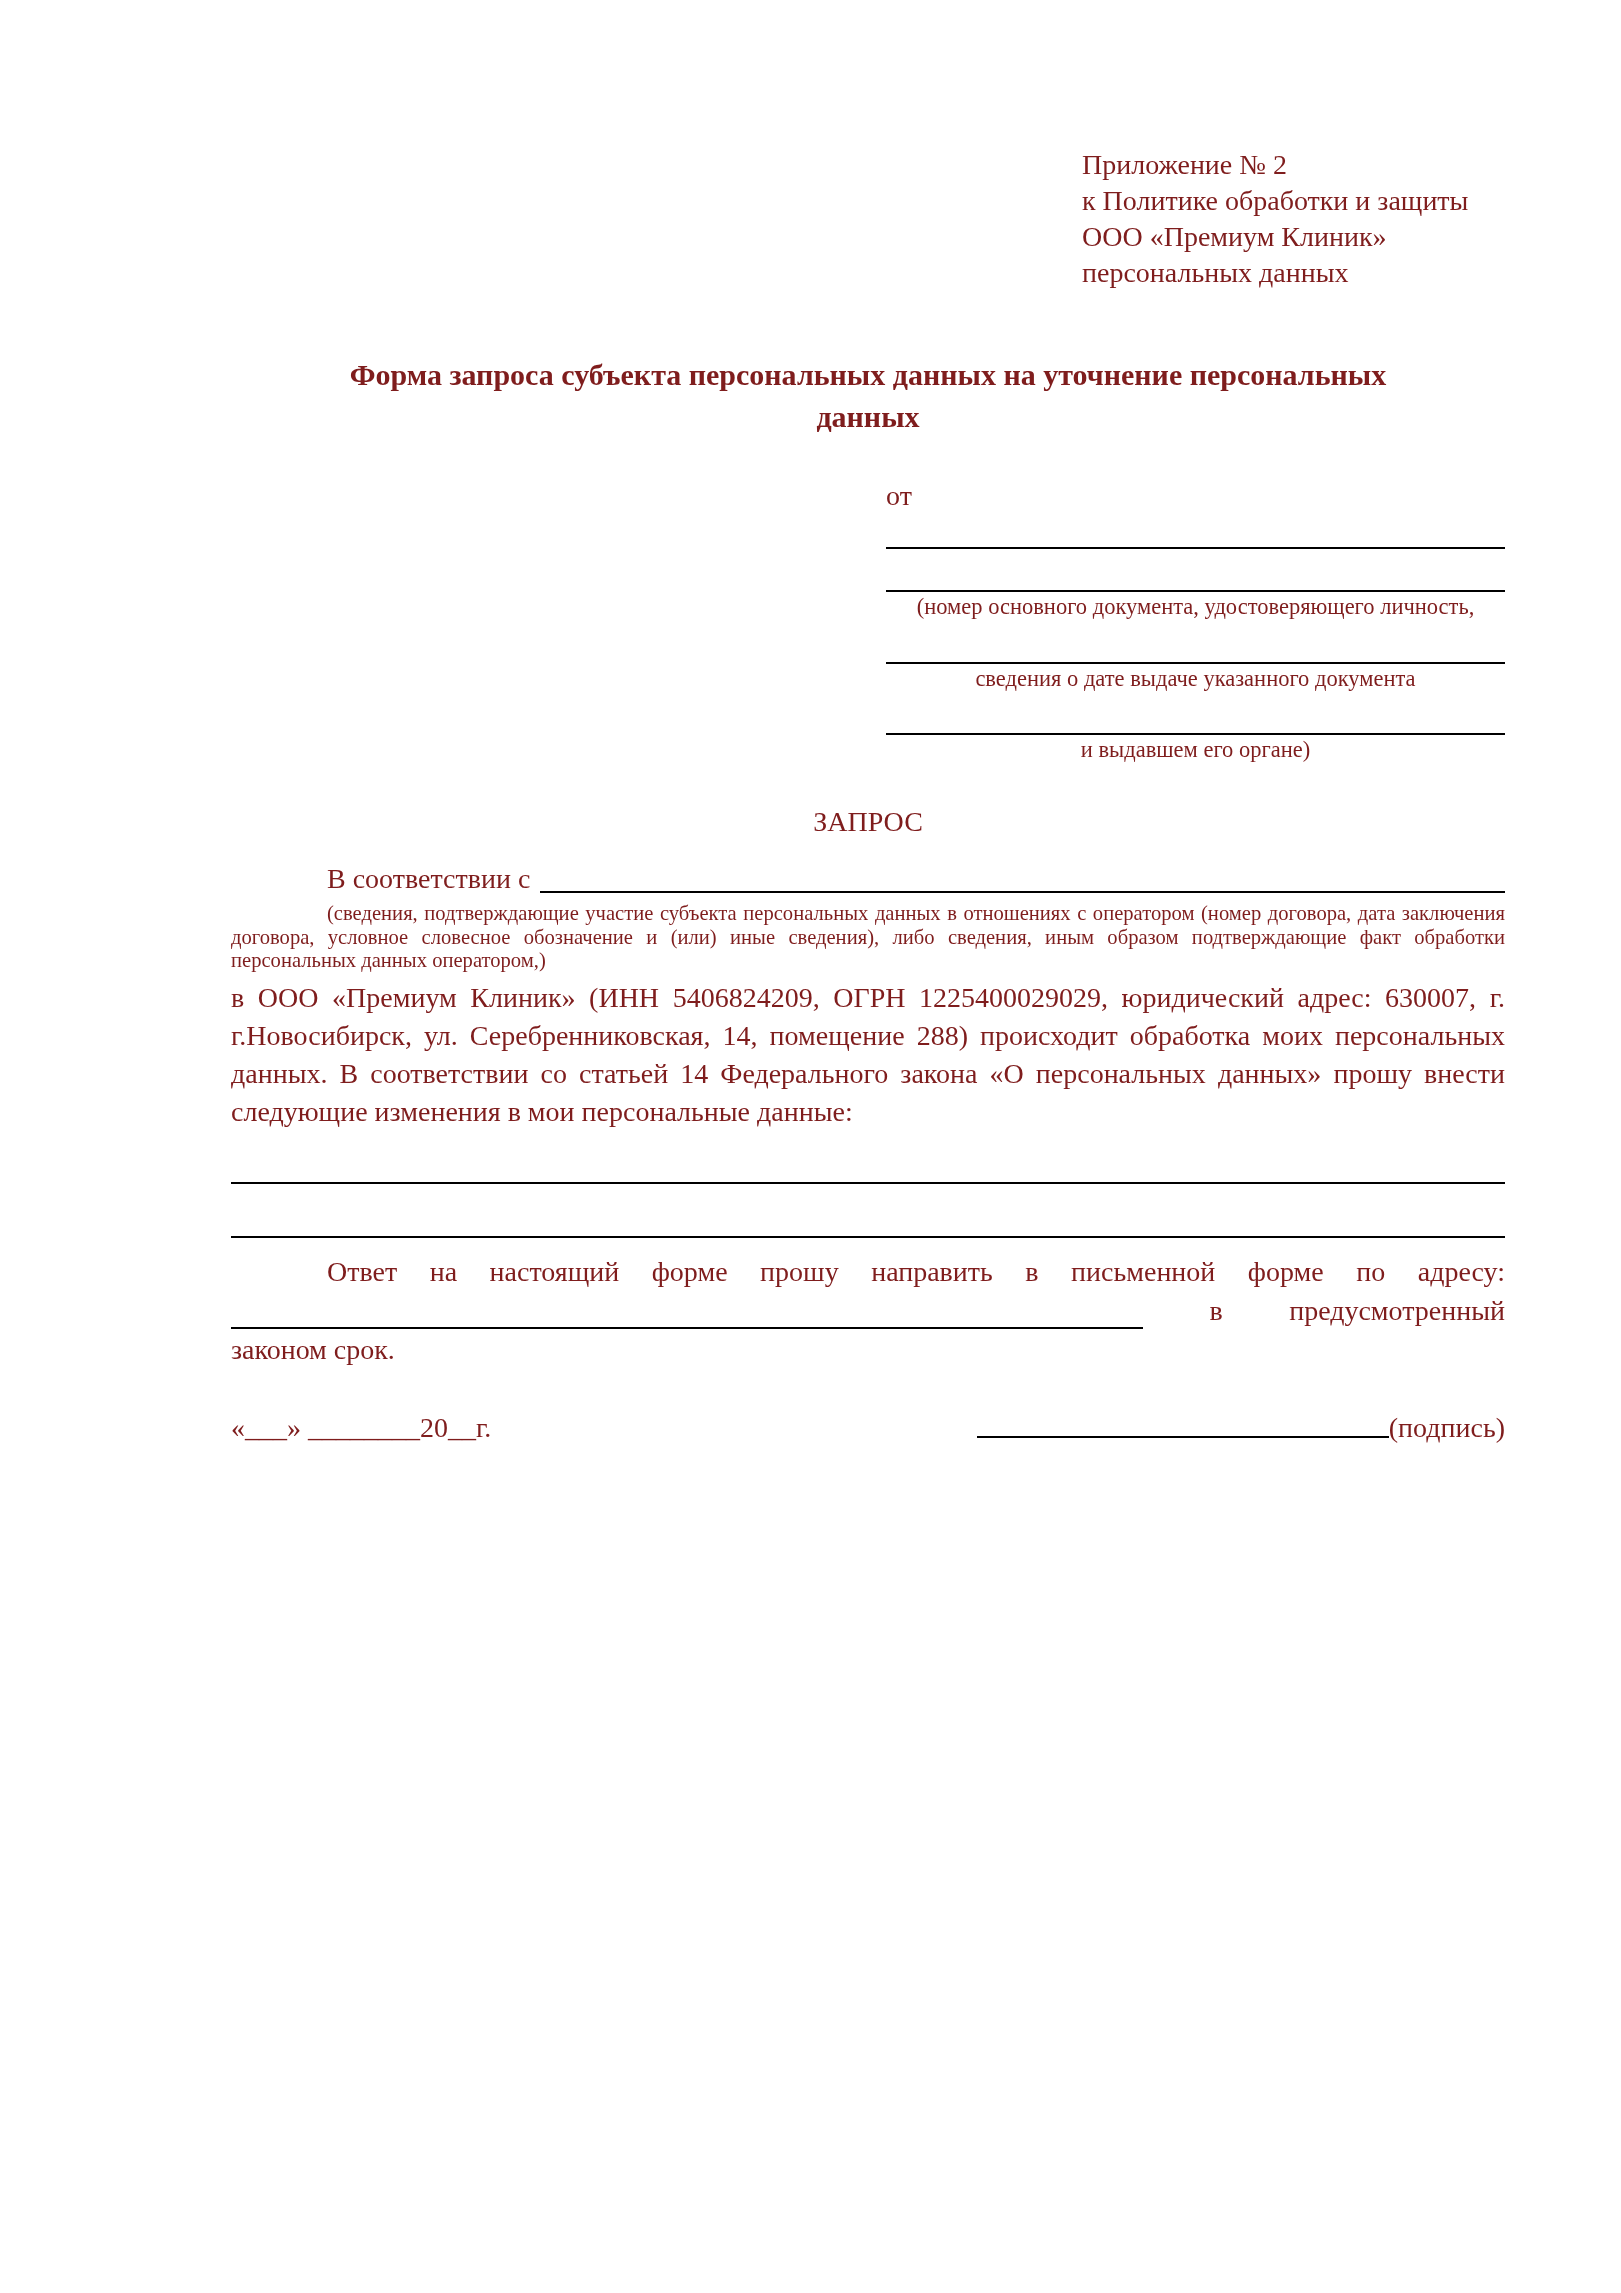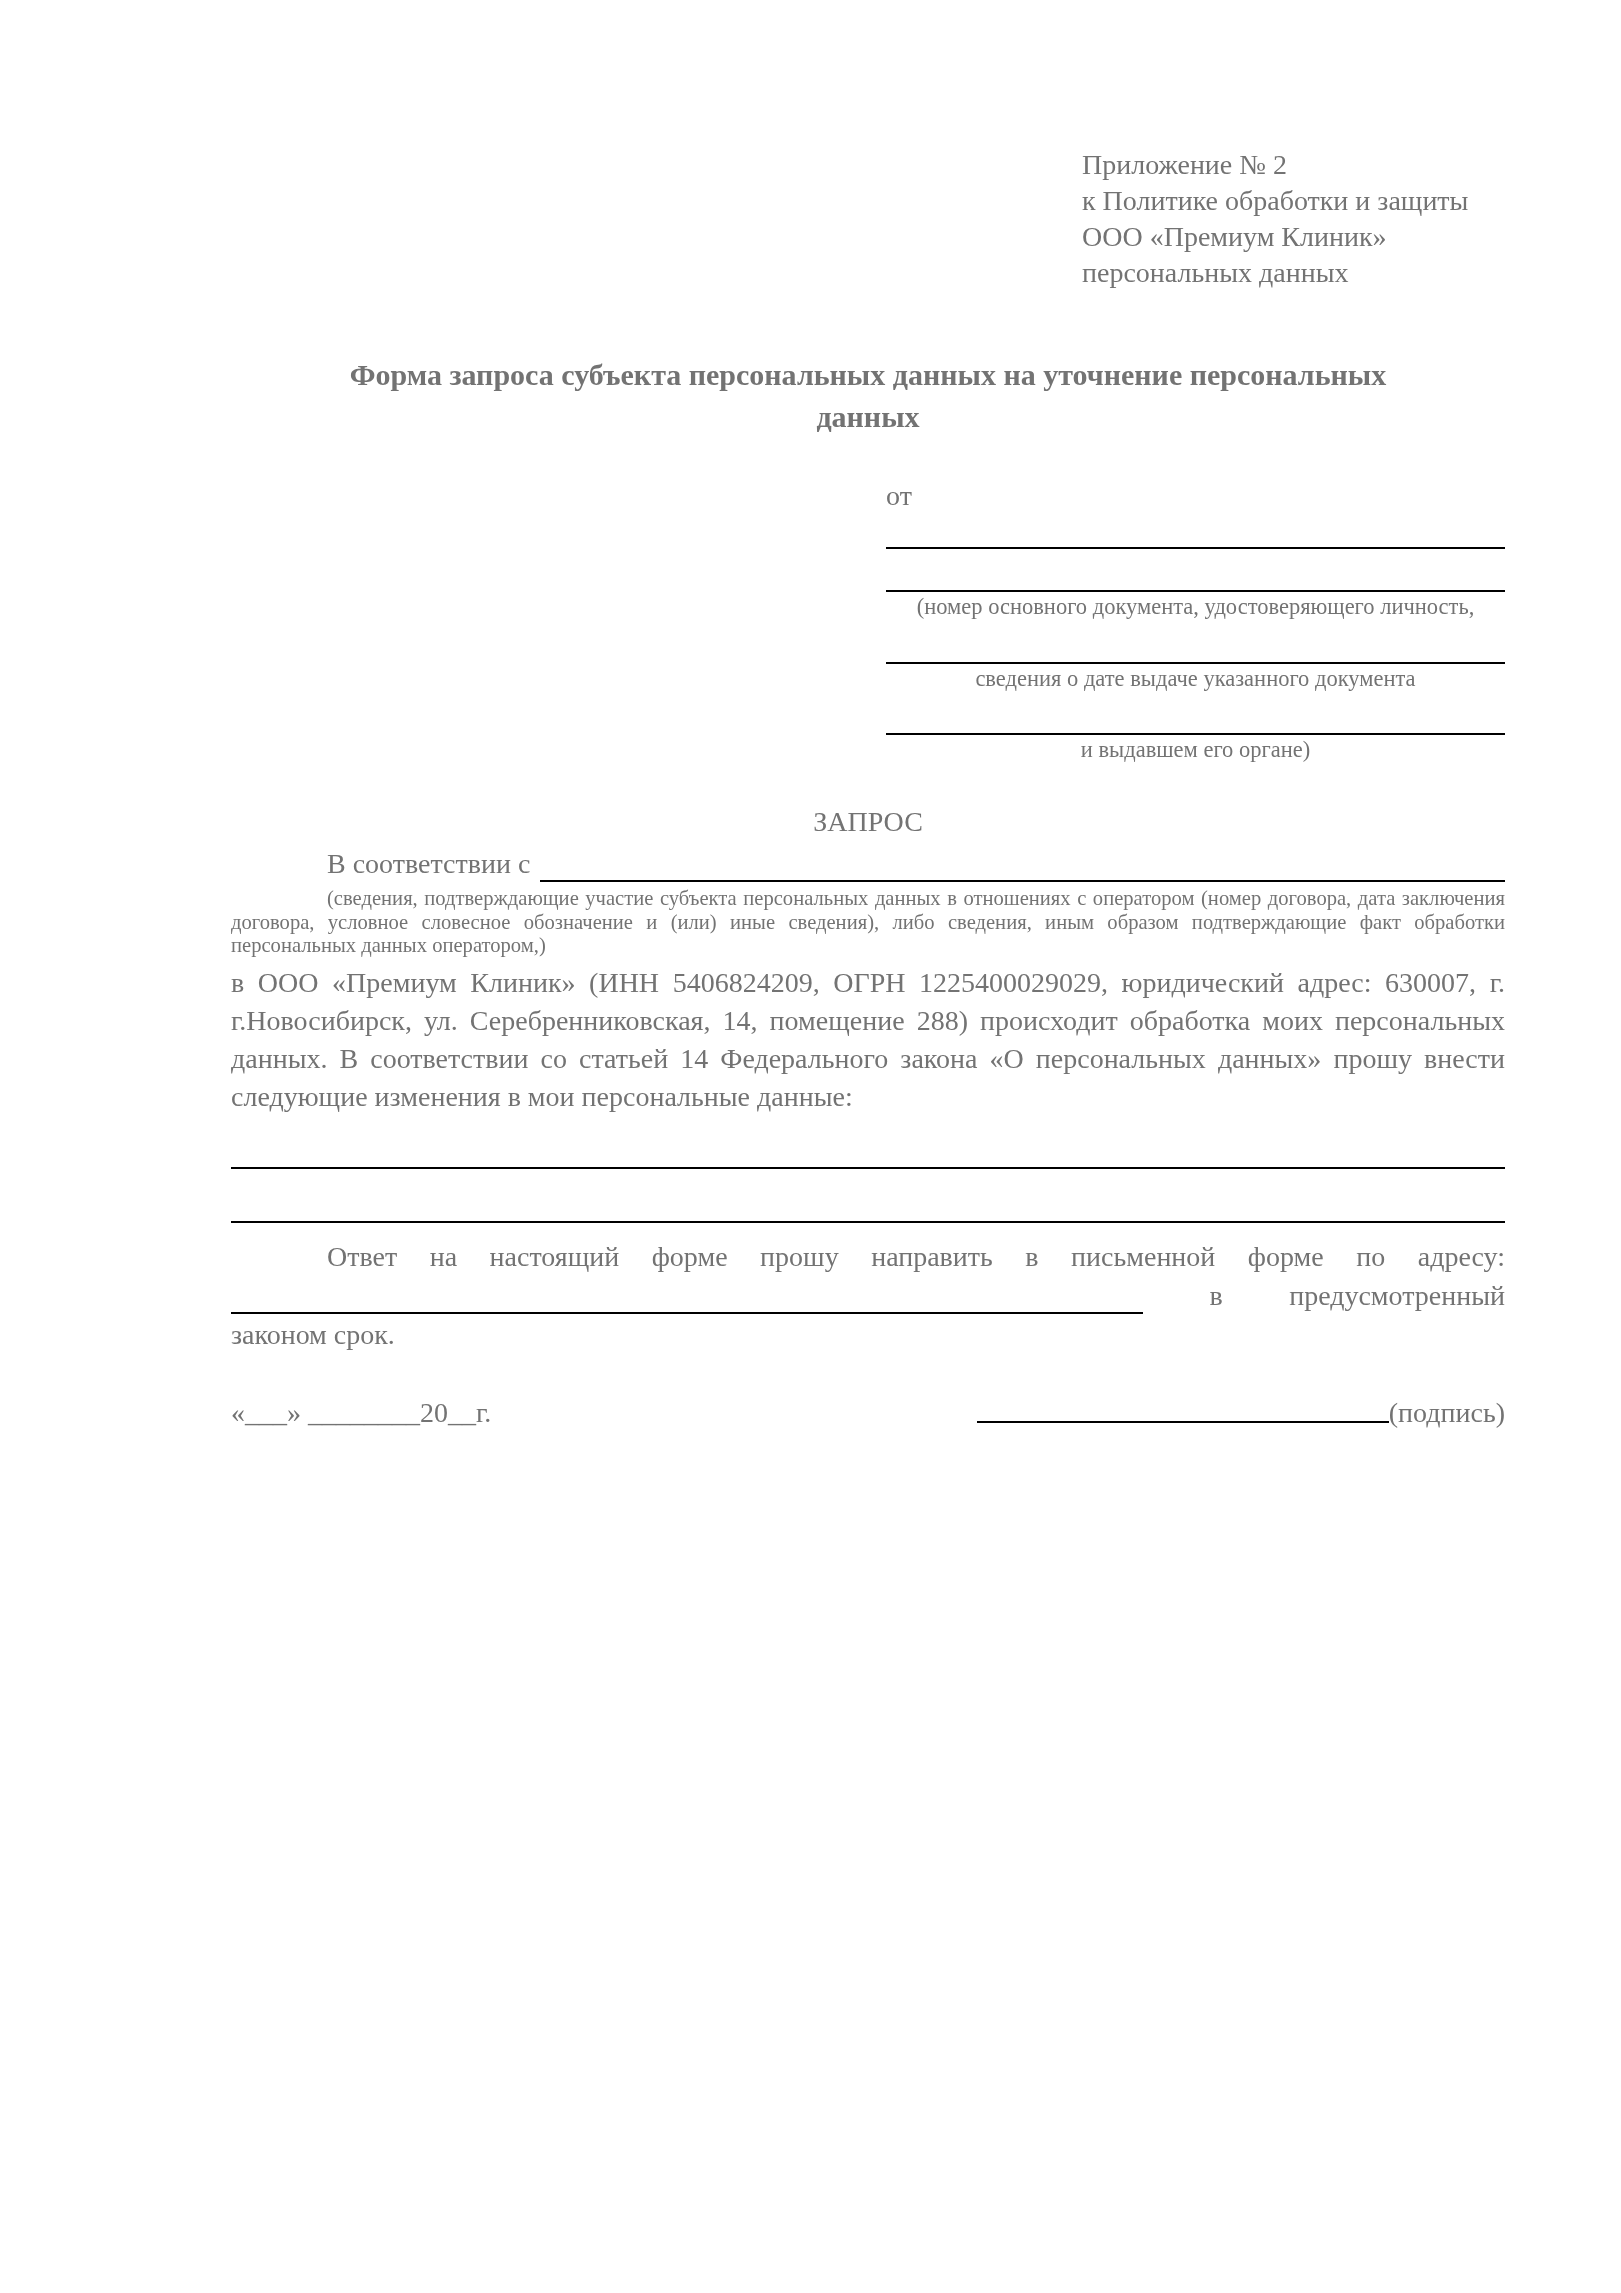--- a/index.html
+++ b/index.html
@@ -3,21 +3,21 @@
 <meta charset="utf-8">
 <style>
   * { margin:0; padding:0; box-sizing:border-box; }
   html, body { background:#ffffff; }
   .page {
     position:relative;
     width:1621px;
     height:2294px;
     margin:0 auto;
     background:#ffffff;
-    color:#737373;
+    color:#7f1d1d;
     font-family:"Liberation Serif","DejaVu Serif",serif;
     font-size:28px;
     padding:147px 116px 0 231px;
   }
 
   
   .appendix { margin-left:851px; line-height:36px; }
 
   
   .doc-title {
@@ -36,21 +36,21 @@
   .addr-blank   { height:43px; }
   .addr-caption {
     text-align:center;
     font-size:22.5px;
     line-height:26.5px;
     padding-top:2px;
   }
 
   
   .request-heading { text-align:center; margin-top:39px; line-height:37px; }
-  .accordance { display:flex; align-items:flex-end; margin-top:5px; line-height:37px; }
+  .accordance { display:flex; align-items:flex-start; margin-top:20px; line-height:37px; }
   .accordance .prefix { padding-left:96px; white-space:pre; }
   .accordance .fill { flex:1; border-bottom:2.9px solid #000; height:33px; margin-left:9.8px; }
 
   .note {
     font-size:20.6px;
     line-height:23.5px;
     text-align:justify;
     text-indent:96px;
     margin-top:5.9px;
   }

